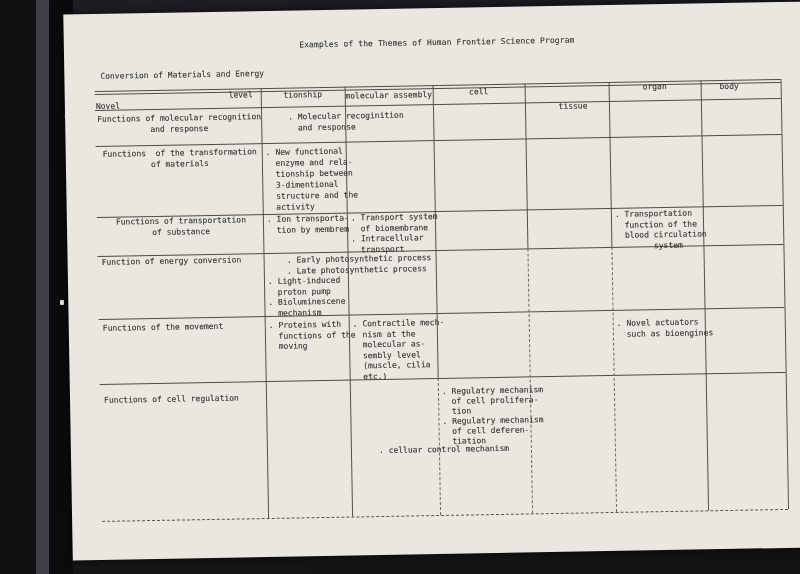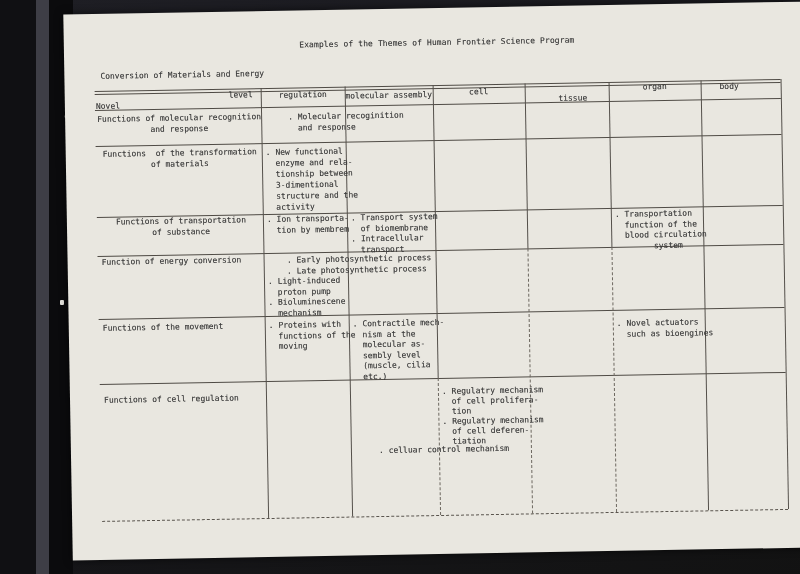--- a/index.html
+++ b/index.html
@@ -60,24 +60,24 @@
       <div class="vl vl-dash" style="left:368px;top:370px;height:137px;"></div>
       <div class="vl" style="left:460px;top:77px;height:165px;"></div>
       <div class="vl vl-dash" style="left:460px;top:242px;height:265px;"></div>
       <div class="vl" style="left:544px;top:77px;height:165px;"></div>
       <div class="vl vl-dash" style="left:544px;top:242px;height:265px;"></div>
       <div class="vl" style="left:636px;top:77px;height:430px;"></div>
       <div class="vl" style="left:716px;top:77px;height:430px;"></div>
 
       <div class="txt rt" style="left:60px;top:79px;width:128px;">level</div>
       <div class="txt" style="left:31px;top:88px;">Novel</div>
-      <div class="txt ctr" style="left:196px;top:80px;width:84px;">regulation</div>
+      <div class="txt ctr" style="left:196px;top:80px;width:84px;">tionship</div>
       <div class="txt ctr" style="left:280px;top:82px;width:88px;">molecular assembly</div>
       <div class="txt ctr" style="left:368px;top:80px;width:92px;">cell</div>
-      <div class="txt ctr" style="left:460px;top:88px;width:96px;">tissue</div>
+      <div class="txt ctr" style="left:460px;top:96px;width:96px;">tissue</div>
       <div class="txt ctr" style="left:544px;top:78px;width:92px;">organ</div>
       <div class="txt ctr" style="left:636px;top:79px;width:57px;">body</div>
 
       <div class="txt ctr" style="left:32px;top:101px;width:164px;">Functions of molecular recognition
 and response</div>
       <div class="txt" style="left:223px;top:102px;">. Molecular recoginition
   and response</div>
 
       <div class="txt ctr" style="left:32px;top:136px;width:164px;">Functions  of the transformation
 of materials</div>

